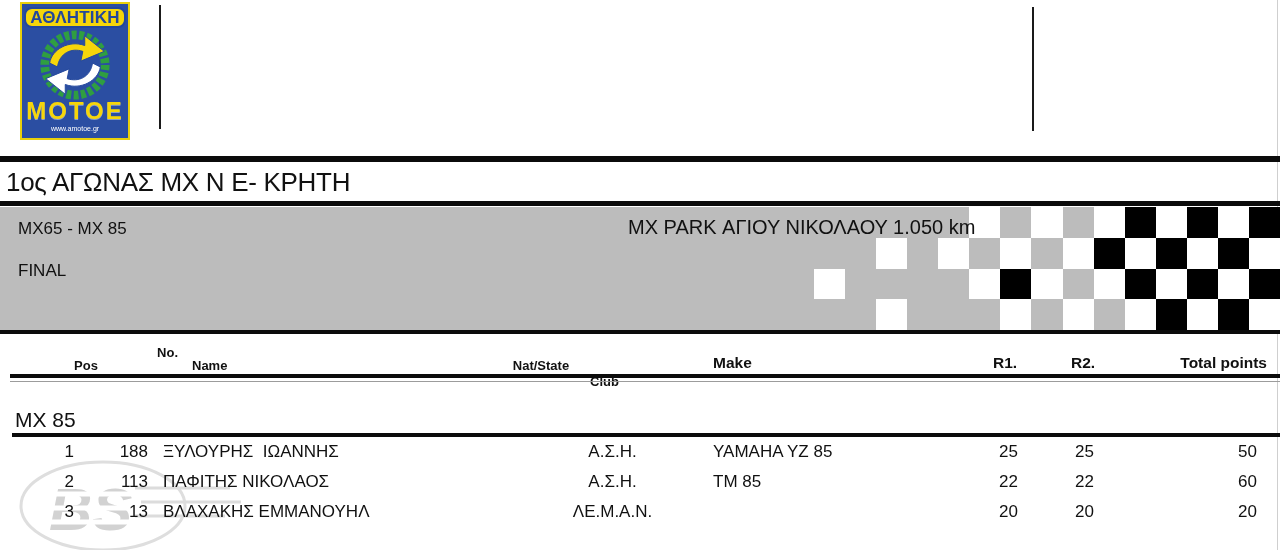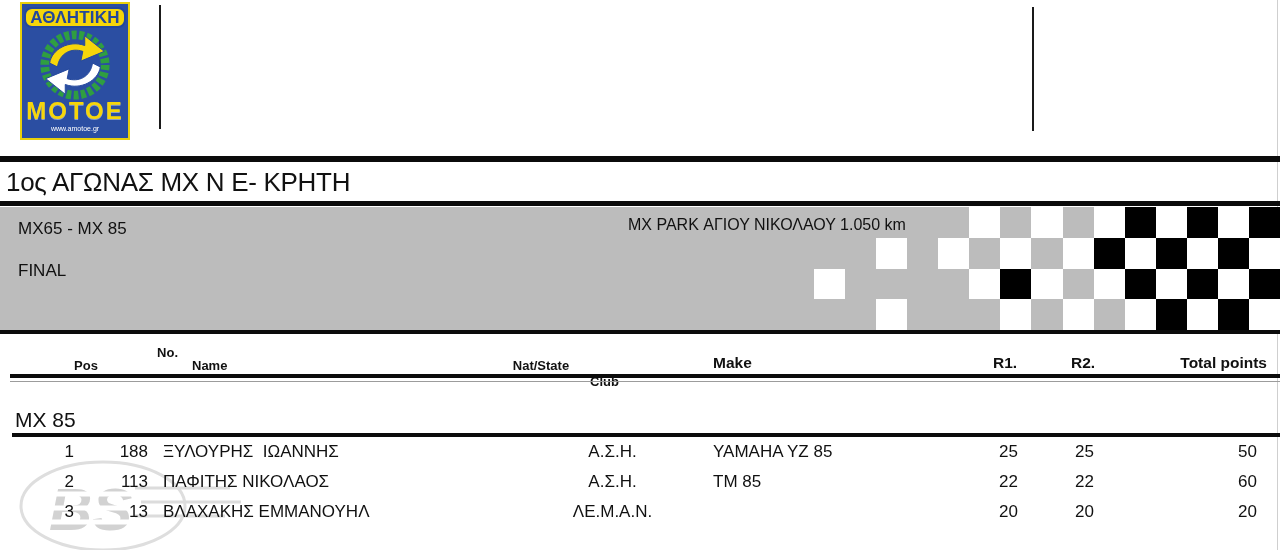--- a/index.html
+++ b/index.html
@@ -20,21 +20,21 @@
         margin-top:-3px;text-shadow:0 1px 0 rgba(255,255,255,.45);}
   .logo-url{font-size:7px;color:#fff;margin-top:2px;line-height:1;}
 
   
   .title{position:absolute;left:6px;top:165px;font-size:26px;line-height:34px;
         letter-spacing:-.3px;white-space:nowrap;}
 
   
   .banner{position:absolute;left:0;top:207px;width:1280px;height:123px;}
   .banner-text{position:absolute;font-size:17px;z-index:2;white-space:nowrap;}
-  .track{position:absolute;left:628px;top:9px;font-size:16px;z-index:2;white-space:nowrap;}
+  .track{position:absolute;left:628px;top:9px;font-size:20px;z-index:2;white-space:nowrap;}
   .checker{position:absolute;left:814px;top:0;width:466px;height:123px;display:grid;
         grid-template-columns:repeat(15,1fr);grid-template-rows:repeat(4,1fr);z-index:1;}
   .checker .b{background:#000;}
   .checker .w{background:#fff;}
   .checker .g{background:transparent;}
 
   
   .thead span{position:absolute;font-weight:700;font-size:13px;line-height:18px;white-space:nowrap;}
   .thead .big{font-size:15.5px;}
   .h-pos{left:60px;top:357px;width:52px;text-align:center;}

